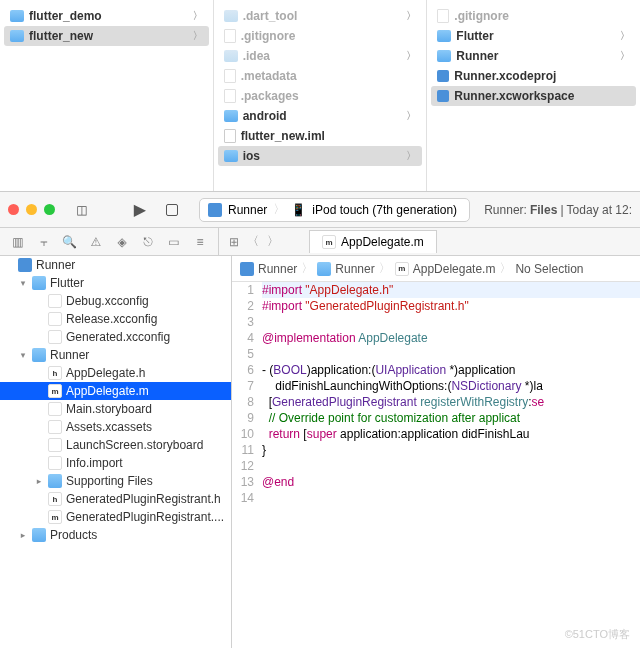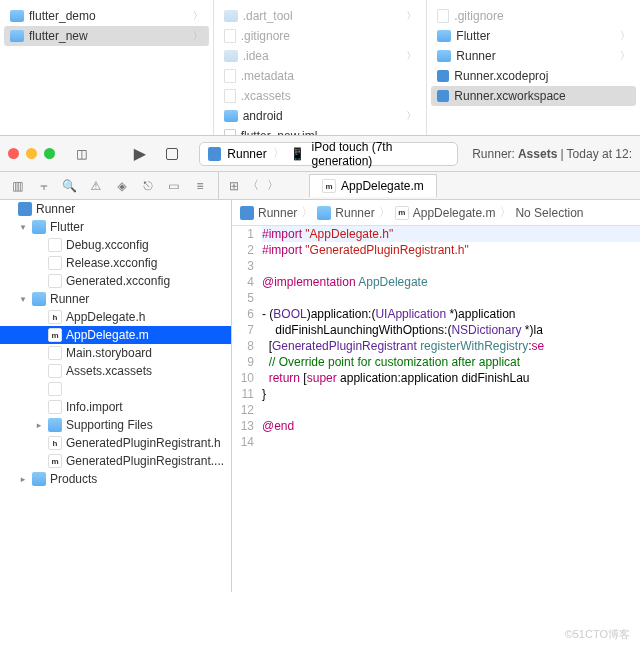--- a/index.html
+++ b/index.html
@@ -1,19 +1,19 @@
 <!DOCTYPE html>
 <html><head>
 <meta charset="utf-8">
 <style>
 * { margin: 0; padding: 0; box-sizing: border-box; font-family: -apple-system, "Helvetica Neue", Arial, sans-serif; font-size: 12px; }
 body { background: #fff; width: 640px; height: 648px; overflow: hidden; }
 
 
-.finder { display: flex; height: 136px; border-bottom: 1px solid #ccc; }
+.finder { display: flex; height: 192px; border-bottom: 1px solid #ccc; font-weight: bold; }
 .col { flex: 1; border-right: 1px solid #e0e0e0; padding: 6px 4px; overflow: hidden; }
 .col:last-child { border-right: none; }
 .fitem { display: flex; align-items: center; padding: 3px 6px; border-radius: 3px; color: #333; gap: 5px; }
 .fitem.dim { color: #aaa; }
 .fitem.sel { background: #dcdcdc; }
 .fitem .chev { margin-left: auto; color: #aaa; font-size: 10px; }
 .ficon { width: 14px; height: 12px; display: inline-block; }
 .folder-ic { background: linear-gradient(#8ac9f8,#5eaef0); border-radius: 2px; position: relative; }
 .folder-ic.dim { background: linear-gradient(#d8e8f5,#c5dff2); }
 .file-ic { width: 12px; height: 14px; background: #fff; border: 1px solid #ccc; border-radius: 1px; }
@@ -95,21 +95,21 @@
         <span class="ficon folder-ic dim"></span>
         <span>.idea</span>
         <span class="chev">〉</span>
       </div>
       <div class="fitem dim">
         <span class="ficon file-ic dim"></span>
         <span>.metadata</span>
       </div>
       <div class="fitem dim">
         <span class="ficon file-ic dim"></span>
-        <span>.xcassets</span>
+        <span>.packages</span>
       </div>
       <div class="fitem">
         <span class="ficon folder-ic"></span>
         <span>android</span>
         <span class="chev">〉</span>
       </div>
       <div class="fitem">
         <span class="ficon file-ic"></span>
         <span>flutter_new.iml</span>
       </div>
@@ -159,21 +159,21 @@
     </div>
   <div class="scheme">
     <span class="ticon ic-proj"></span>
     <span>Runner</span>
     <span class="sep">〉</span>
     <span>📱</span>
     <span>iPod touch (7th generation)</span>
   </div>
   <div class="status">
     <span>Runner:</span>
-    <b>Assets</b>
+    <b>Files</b>
     <span> | </span><span>Today at 12:</span>
   </div>
 </div>
 
 <div class="subtool">
   <div class="navicons">
     <span>▥</span>
     <span>⫟</span>
     <span>🔍</span>
     <span>⚠</span>
@@ -241,20 +241,21 @@
         <span>Main.storyboard</span>
       </div>
       <div class="tree-item ind2">
         <span class="disclosure"></span>
         <span class="ticon ic-file"></span>
         <span>Assets.xcassets</span>
       </div>
       <div class="tree-item ind2">
         <span class="disclosure"></span>
         <span class="ticon ic-file"></span>
+        <span>LaunchScreen.storyboard</span>
       </div>
       <div class="tree-item ind2">
         <span class="disclosure"></span>
         <span class="ticon ic-file"></span>
         <span>Info.import</span>
       </div>
       <div class="tree-item ind2">
         <span class="disclosure">▸</span>
         <span class="ticon ic-folder"></span>
         <span>Supporting Files</span>

